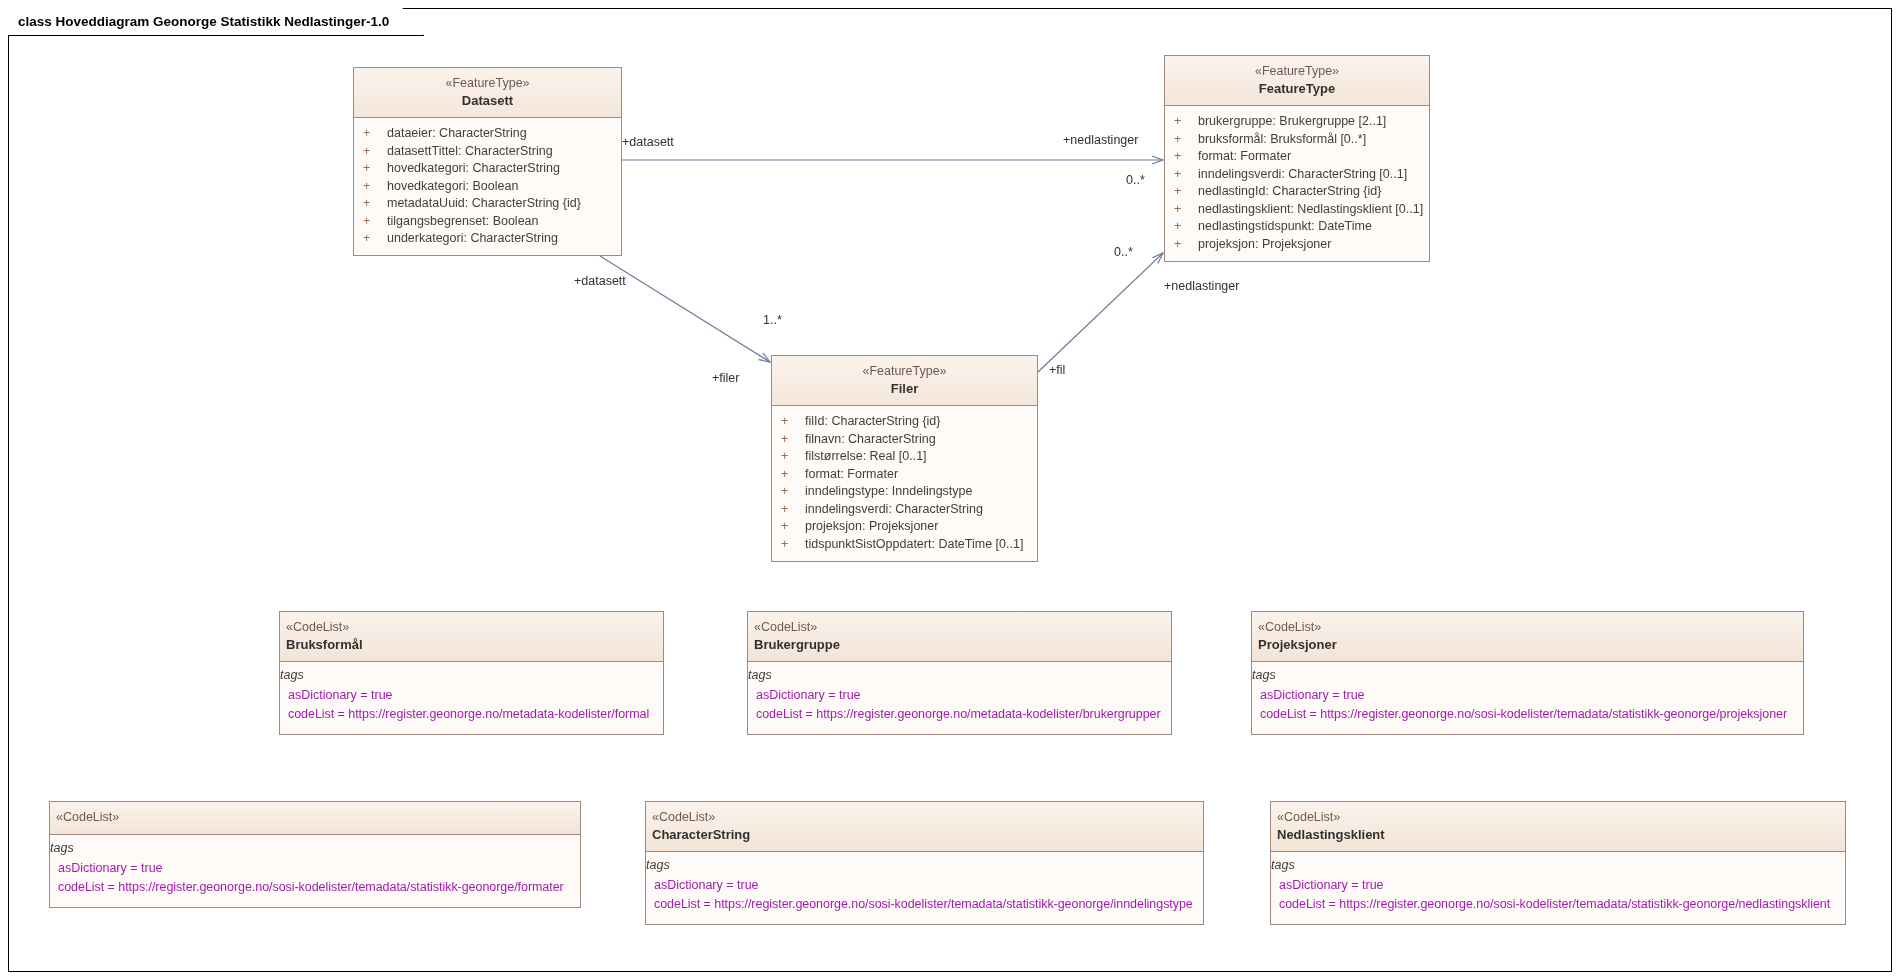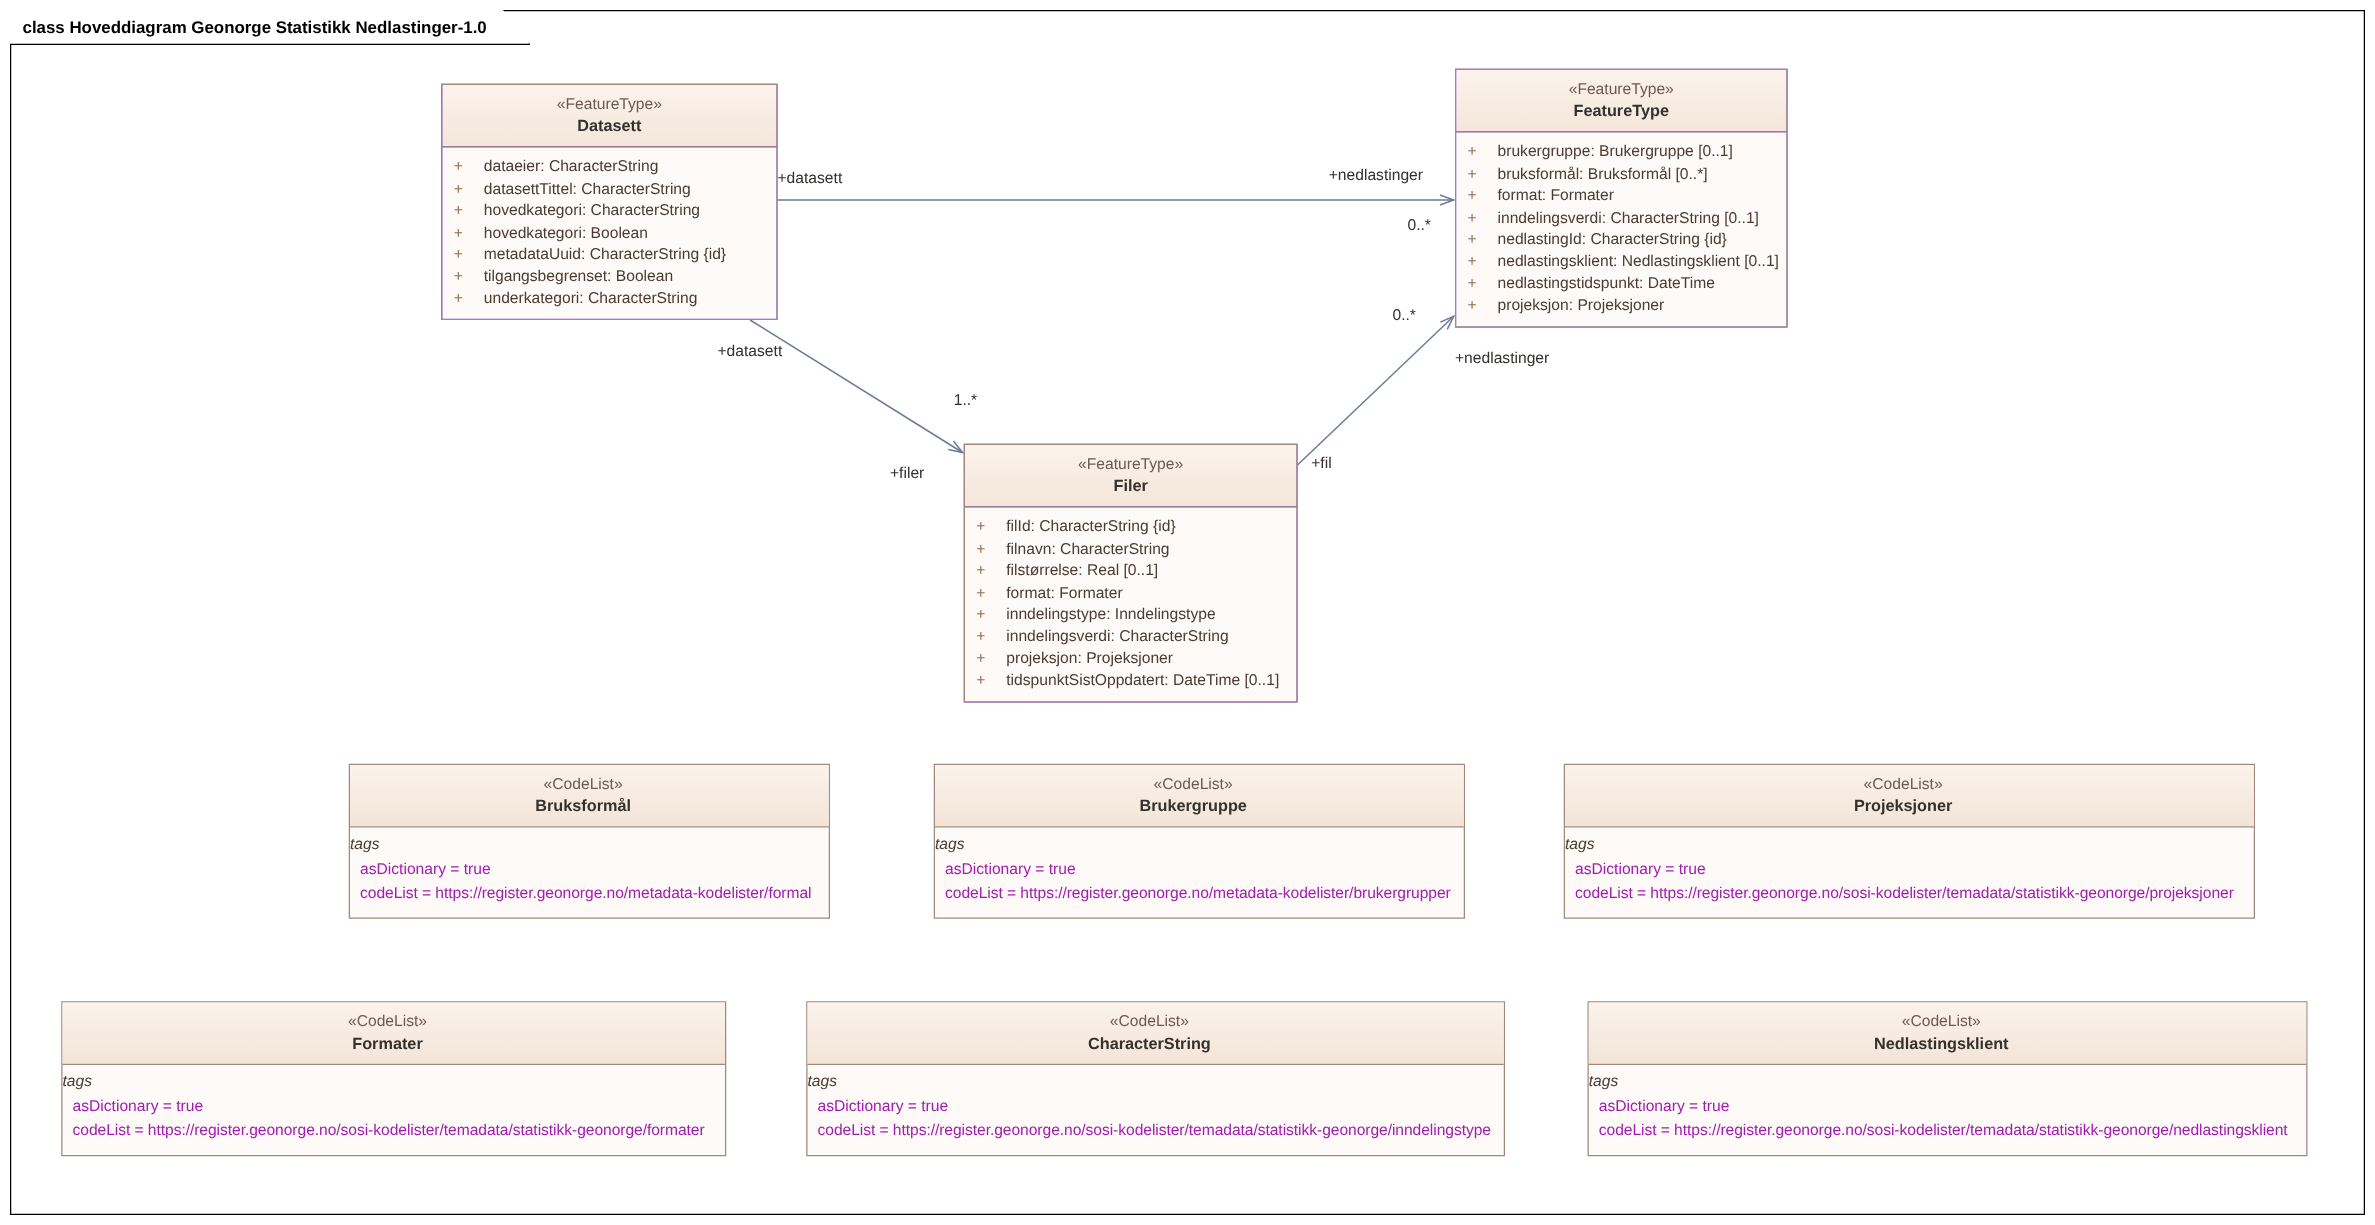--- a/index.html
+++ b/index.html
@@ -116,21 +116,20 @@
   
   .cl-box {
     position: absolute;
     box-sizing: border-box;
     border: 1px solid #a08a80;
     background: #fdfaf7;
   }
   .cl-header {
     background: linear-gradient(to bottom, #fbf3ec 0%, #f3e4d7 100%);
     border-bottom: 1px solid #a08a80;
-    text-align: center;
     padding: 7px 16px 8px 6px;
     line-height: 1.32;
   }
   .cl-body {
     position: relative;
     padding: 6px 0 10px 0;
     overflow: visible;
   }
   .cl-tags-title {
     font-style: italic;
@@ -231,21 +230,21 @@
   </div>
 
   <div class="uml-box" style="left:1164px; top:55px; width:266px;">
     <div class="uml-header">
       <span class="stereotype">«FeatureType»</span>
       <span class="class-name">FeatureType</span>
     </div>
     <div class="uml-body">
       <div class="attr-row">
         <span class="attr-vis">+</span>
-        <span class="attr-text">brukergruppe: Brukergruppe [0..1]</span>
+        <span class="attr-text">brukergruppe: Brukergruppe [2..1]</span>
       </div>
       <div class="attr-row">
         <span class="attr-vis">+</span>
         <span class="attr-text">bruksformål: Bruksformål [0..*]</span>
       </div>
       <div class="attr-row">
         <span class="attr-vis">+</span>
         <span class="attr-text">format: Formater</span>
       </div>
       <div class="attr-row">
@@ -356,21 +355,20 @@
     <div class="cl-body">
       <div class="cl-tags-title">tags</div>
       <div class="cl-tag-line">asDictionary = true</div>
       <div class="cl-tag-line overflow">codeList = https://register.geonorge.no/sosi-kodelister/temadata/statistikk-geonorge/projeksjoner</div>
     </div>
   </div>
 
   <div class="cl-box" style="left:49px; top:801px; width:532px;">
     <div class="cl-header">
       <span class="stereotype">«CodeList»</span>
-      <span class="class-name">Formater</span>
     </div>
     <div class="cl-body">
       <div class="cl-tags-title">tags</div>
       <div class="cl-tag-line">asDictionary = true</div>
       <div class="cl-tag-line overflow">codeList = https://register.geonorge.no/sosi-kodelister/temadata/statistikk-geonorge/formater</div>
     </div>
   </div>
 
   <div class="cl-box" style="left:645px; top:801px; width:559px;">
     <div class="cl-header">

